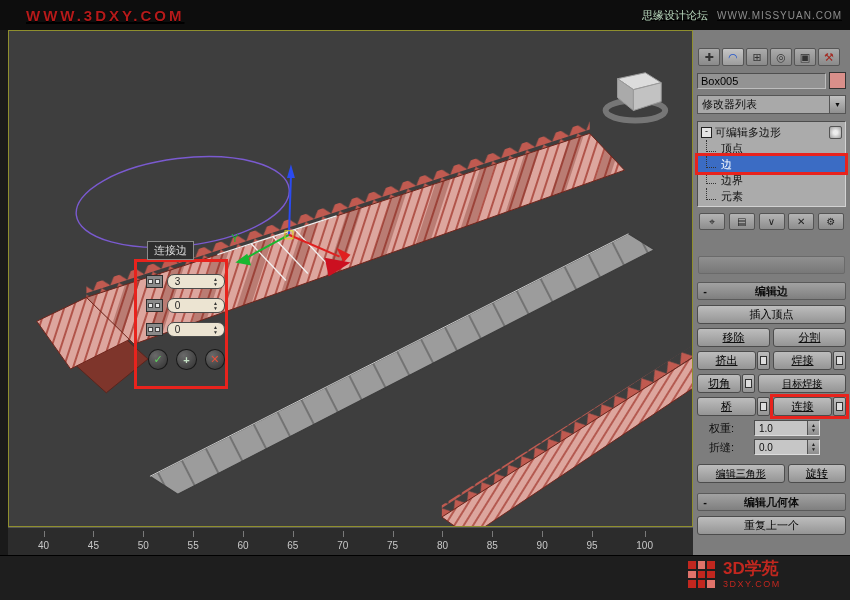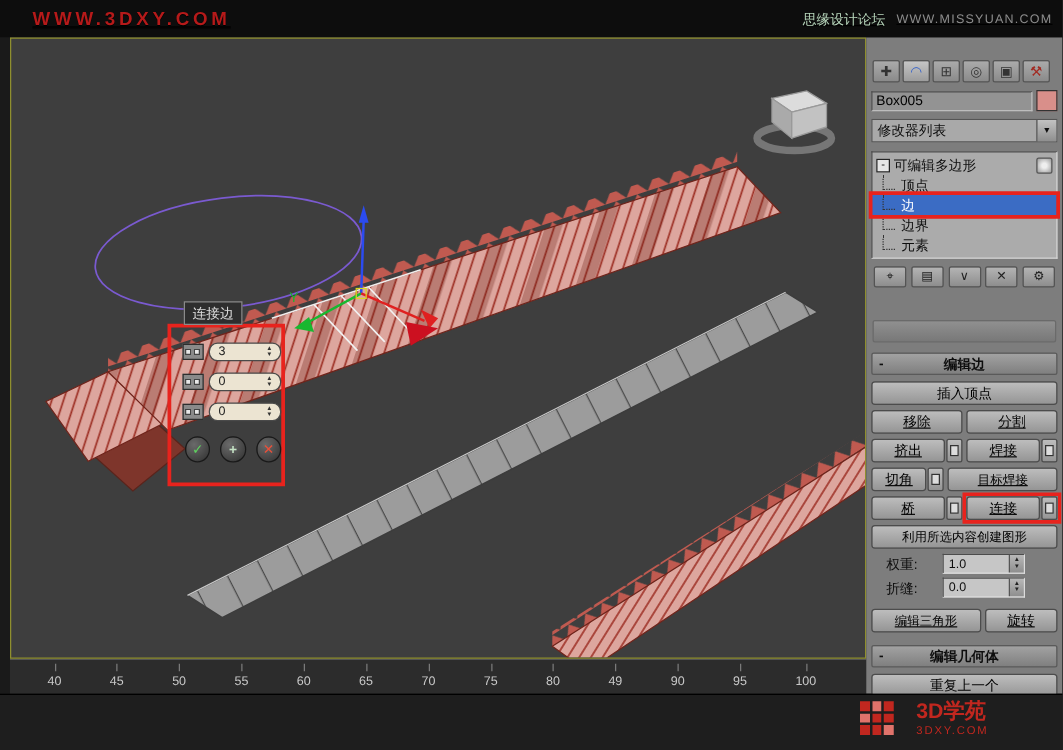--- a/index.html
+++ b/index.html
@@ -42,21 +42,21 @@
 
   
   .timeline{height:28px;flex:0 0 28px;background:#2c2c2c;border-top:1px solid #555;display:flex;
     align-items:flex-end;justify-content:space-between;padding:0 40px 4px 30px;box-sizing:border-box;
     color:#c9c9c9;font-size:10px;}
   .tick{position:relative;}
   .tick::before{content:"";position:absolute;left:50%;top:-9px;width:1px;height:6px;background:#7a7a7a;}
 
   
   .statusbar{height:44px;flex:0 0 44px;background:#1e1e1e;border-top:1px solid #000;position:relative;}
-  .logo{position:absolute;left:688px;top:4px;display:flex;gap:18px;align-items:center;}
+  .logo{position:absolute;left:688px;top:4px;display:flex;gap:8px;align-items:center;}
   .logo-blocks{width:27px;height:27px;display:grid;grid-template-columns:repeat(3,1fr);gap:2px;}
   .logo-blocks i{background:#c1271f;} .logo-blocks i.lt{background:#e0736b;}
   .logo-text{display:flex;flex-direction:column;line-height:1;}
   .logo-title{color:#c1271f;font-weight:bold;font-size:17px;}
   .logo-url{color:#c1271f;font-size:9px;letter-spacing:1.5px;margin-top:3px;}
 
   
   .panel{width:157px;flex:0 0 157px;background:#7d7d7d;box-sizing:border-box;
     padding:18px 4px 0 4px;font-size:11px;color:#0e0e0e;position:relative;}
   .tabs{display:flex;gap:2px;margin-bottom:6px;padding-left:1px;}
@@ -247,21 +247,21 @@
       <div class="timeline">
         <span class="tick">40</span>
         <span class="tick">45</span>
         <span class="tick">50</span>
         <span class="tick">55</span>
         <span class="tick">60</span>
         <span class="tick">65</span>
         <span class="tick">70</span>
         <span class="tick">75</span>
         <span class="tick">80</span>
-        <span class="tick">49</span>
+        <span class="tick">85</span>
         <span class="tick">90</span>
         <span class="tick">95</span>
         <span class="tick">100</span>
       </div>
     </div>
 
     <div class="panel">
       <div class="tabs">
         <span class="tab">✚</span>
         <span class="tab active">◠</span>
@@ -356,21 +356,20 @@
         <div class="cell">
           <button class="btn">桥</button>
           <span class="minibox"></span>
         </div>
         <div class="cell anno">
           <button class="btn">连接</button>
           <span class="minibox"></span>
         </div>
       </div>
 
-      <button class="btn full small-text">利用所选内容创建图形</button>
 
       <div class="spin-row">
         <span class="spin-label">权重:</span>
         <span class="spin-field">
           <span class="spin-val">1.0</span>
           <span class="spin-ar">
             <span>▲</span>
               <span>▼</span>
           </span>
         </span>

